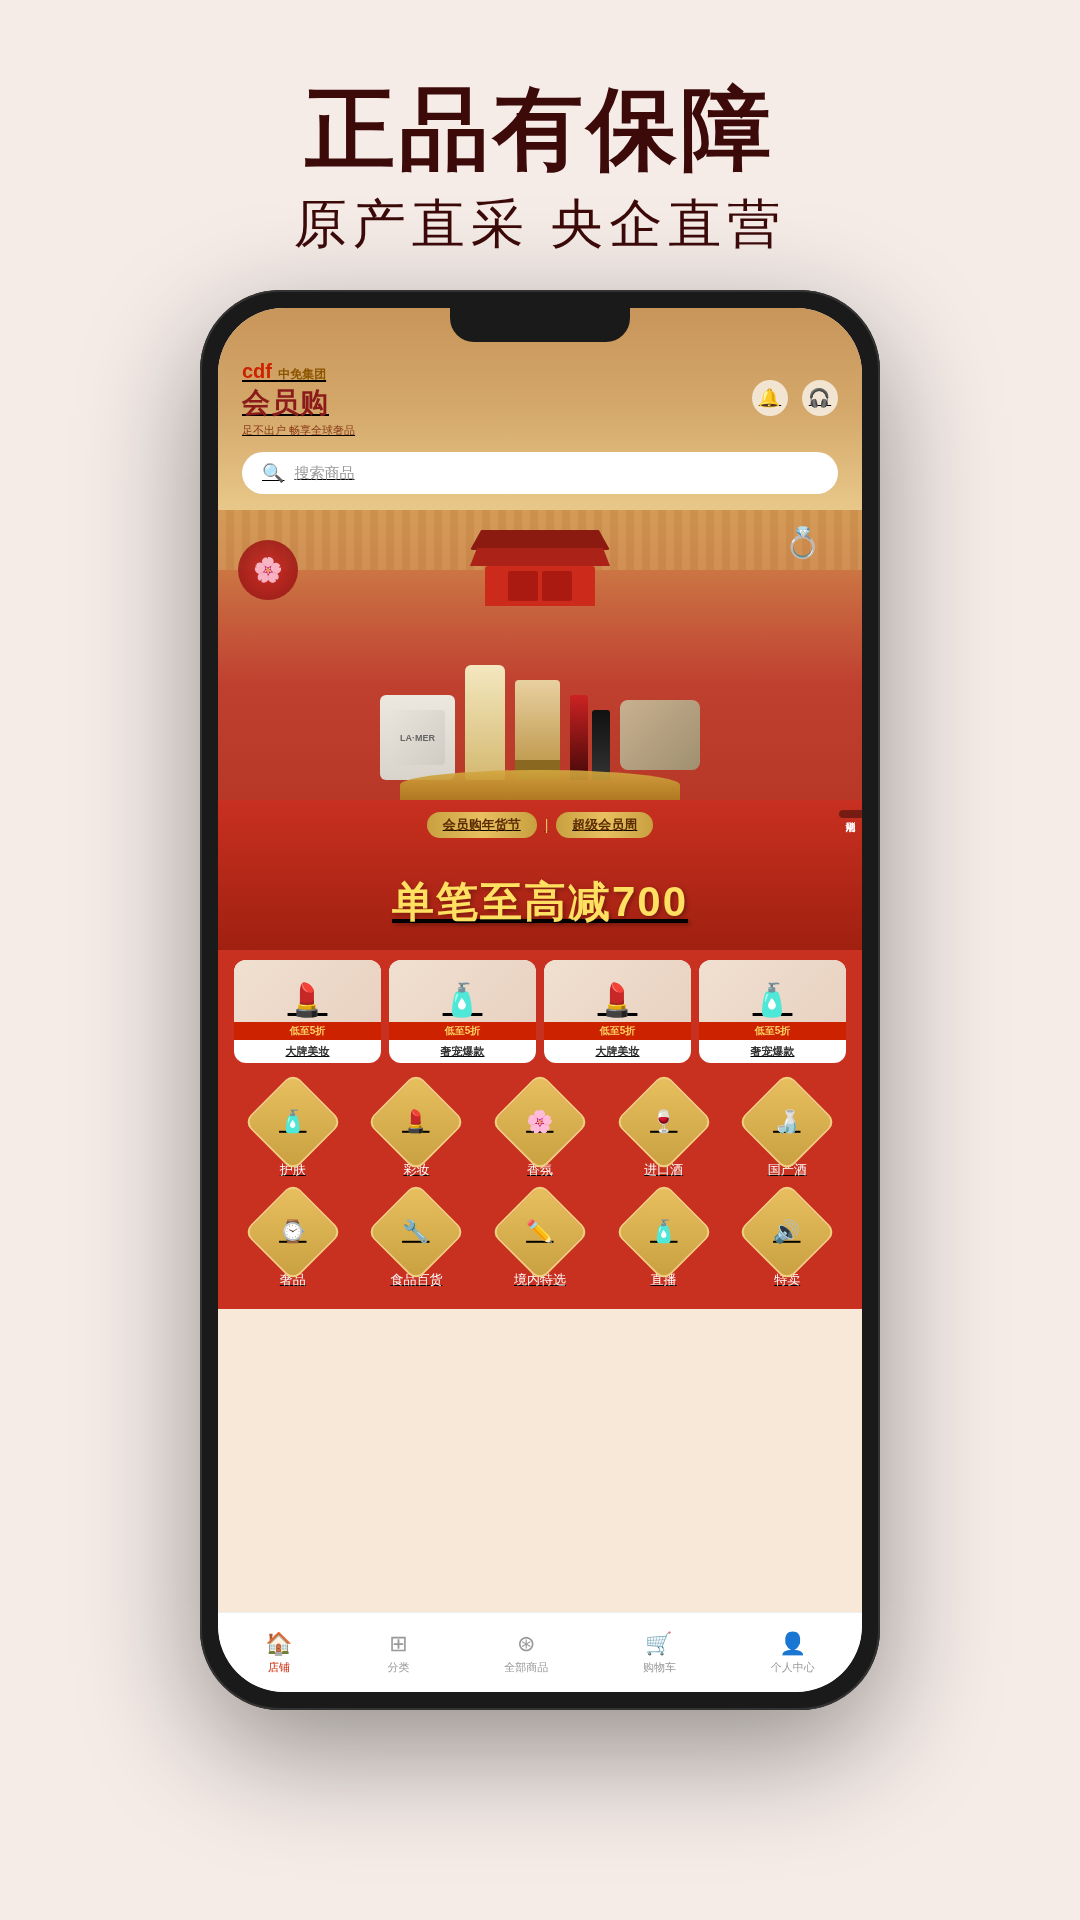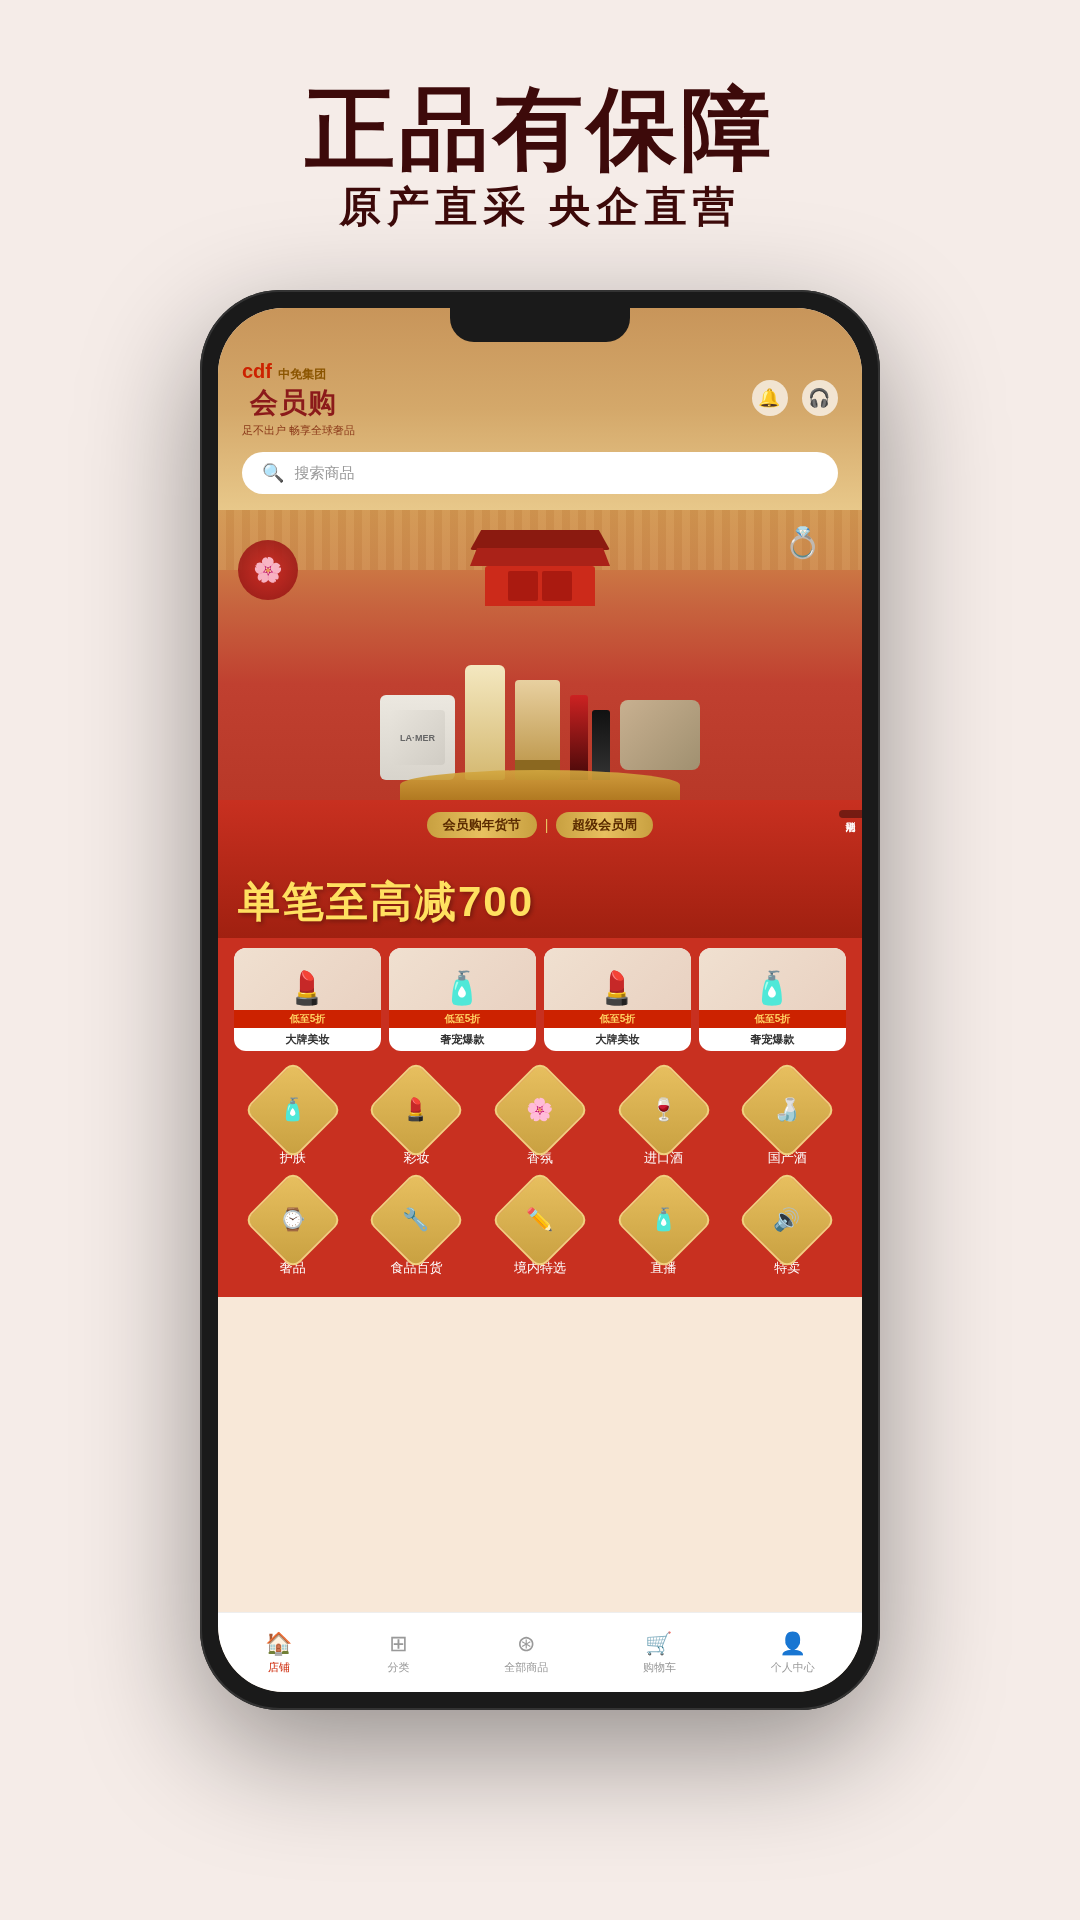--- a/index.html
+++ b/index.html
@@ -19,23 +19,24 @@
       padding-bottom: 40px;
     }
     .header-title {
       font-size: 90px;
       font-weight: 900;
       color: #3d0a0a;
       letter-spacing: 4px;
       line-height: 1.1;
     }
     .header-subtitle {
-      font-size: 42px;
-      font-weight: 700;
+      font-size: 53px;
+      font-weight: 400;
       color: #3d0a0a;
+      margin-top: 10px;
       letter-spacing: 6px;
     }
 
     
     .phone-wrapper {
       position: absolute;
       top: 290px;
       left: 50%;
       transform: translateX(-50%);
       width: 680px;
@@ -94,21 +95,20 @@
     }
     .app-logo {
       display: flex;
       flex-direction: column;
     }
     .logo-main {
       font-size: 28px;
       font-weight: 900;
       color: #8b1a1a;
       letter-spacing: 1px;
-      margin-left: 8px;
     }
     .logo-cdf {
       font-size: 22px;
       font-weight: 700;
       color: #8b1a1a;
     }
     .logo-sub {
       font-size: 11px;
       color: #8b3a1a;
       margin-top: 1px;
@@ -168,22 +168,22 @@
       display: flex;
       justify-content: center;
       align-items: flex-end;
       gap: 10px;
       padding: 0 20px;
     }
 
     
     .promo-banner {
       background: linear-gradient(180deg, #c83020 0%, #a02010 100%);
-      padding: 12px 20px 8px;
-      text-align: left;
+      padding: 12px 20px 20px;
+      text-align: center;
       position: relative;
     }
     .promo-tag-row {
       display: flex;
       align-items: center;
       justify-content: center;
       gap: 8px;
       margin-bottom: 6px;
     }
     .promo-tag {
@@ -337,20 +337,21 @@
     
     .cat-section-2 {
       background: #c83020;
       padding: 0 16px 12px;
     }
 
     
     .app-scroll {
       height: calc(100% - 80px);
       overflow: hidden;
+      text-decoration: underline;
     }
   </style>
 </head>
 <body>
 
 <div style="width:1080px;height:1652px;background:#f5ece8;position:relative;">
 
   <div class="page-header">
     <div class="header-title">正品有保障</div>
     <div class="header-subtitle">原产直采 央企直营</div>

